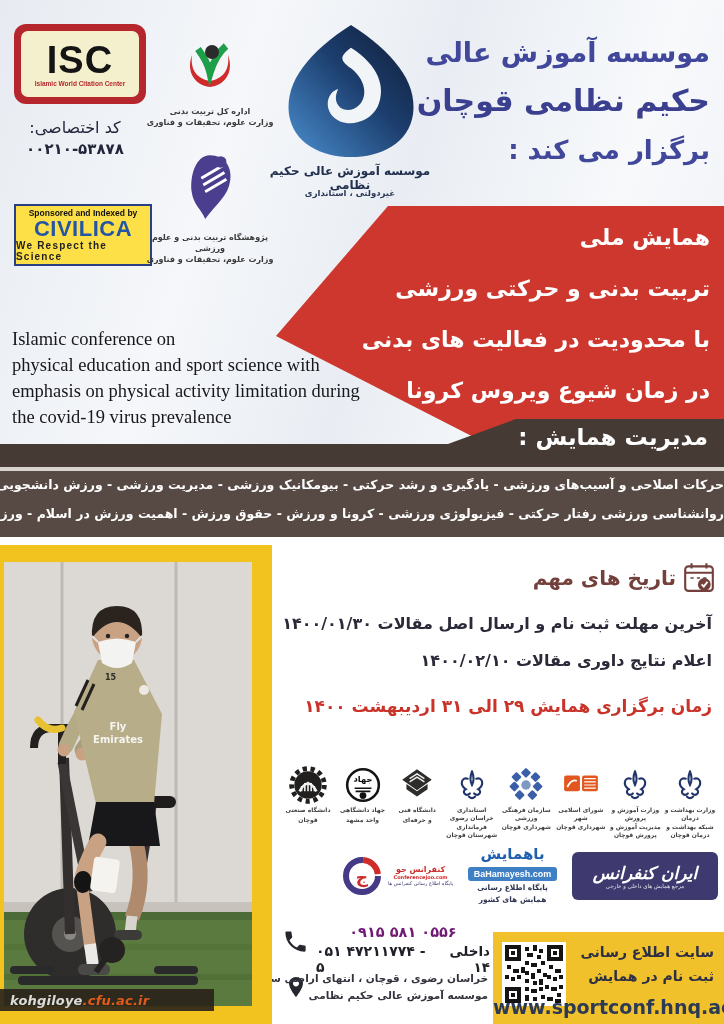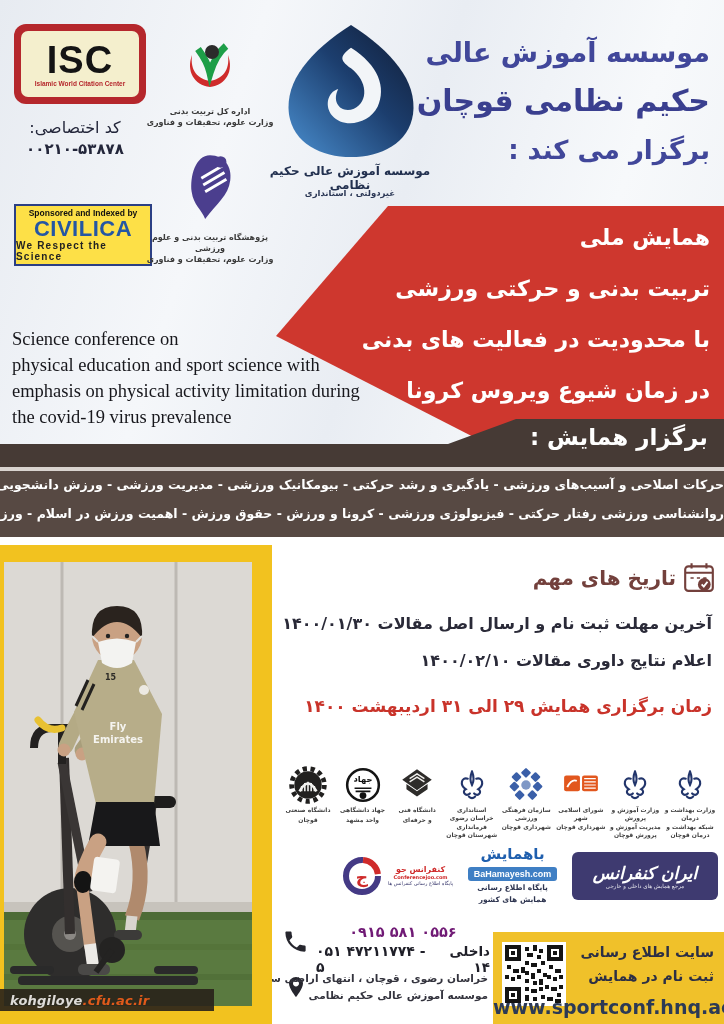--- a/index.html
+++ b/index.html
@@ -239,27 +239,27 @@
   </div>
 
   <div class="abs banner">
     <div>همایش ملی</div>
     <div>تربیت بدنی و حرکتی ورزشی</div>
     <div>با محدودیت در فعالیت های بدنی</div>
     <div>در زمان شیوع ویروس کرونا</div>
   </div>
 
   <div class="abs eng">
-    <div>Science conference on</div>
+    <div>Islamic conference on</div>
     <div>physical education and sport science with</div>
     <div>emphasis on physical activity limitation during</div>
     <div>the covid-19 virus prevalence</div>
   </div>
 
-  <div class="abs topics-title">برگزار همایش :</div>
+  <div class="abs topics-title">مدیریت همایش :</div>
   <div class="abs topic-line" style="top:477px;">حرکات اصلاحی و آسیب‌های ورزشی  -  یادگیری و رشد حرکتی  -  بیومکانیک ورزشی  -  مدیریت ورزشی  -  ورزش دانشجویی -</div>
   <div class="abs topic-line" style="top:506px;">روانشناسی ورزشی   رفتار حرکتی  -  فیزیولوژی ورزشی  -  کرونا و ورزش  -  حقوق ورزش  -  اهمیت ورزش در اسلام  -  ورزش و معلولین</div>
 
   <div class="abs photo-frame"></div>
   <div class="abs photo">
     <svg viewBox="0 0 248 444" width="248" height="444">
       <rect width="248" height="444" fill="#dcd9d4"></rect>
       <line x1="58" y1="0" x2="58" y2="348" stroke="#bdb9b3" stroke-width="3"></line>
       <line x1="172" y1="0" x2="172" y2="348" stroke="#bdb9b3" stroke-width="3"></line>
       <rect y="340" width="248" height="12" fill="#c7c3bc"></rect>

